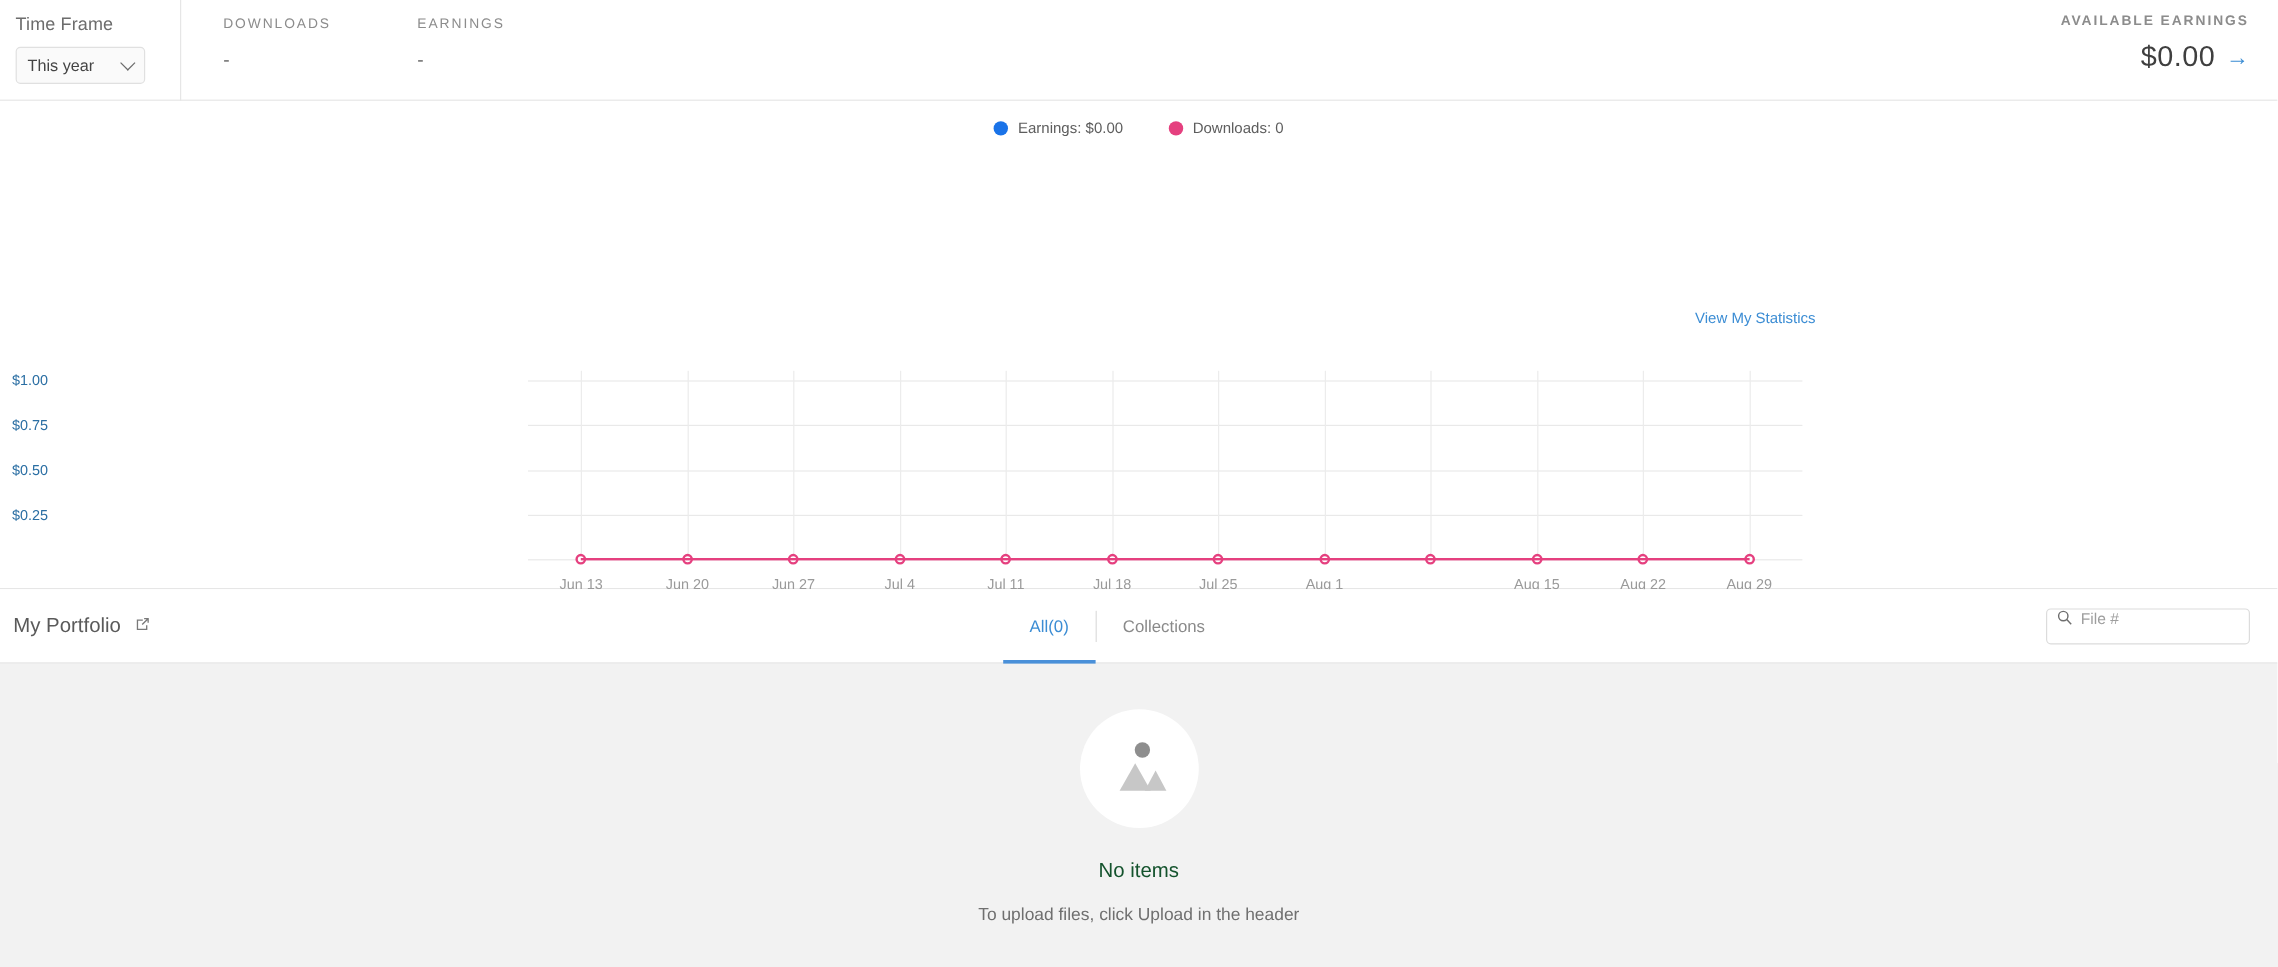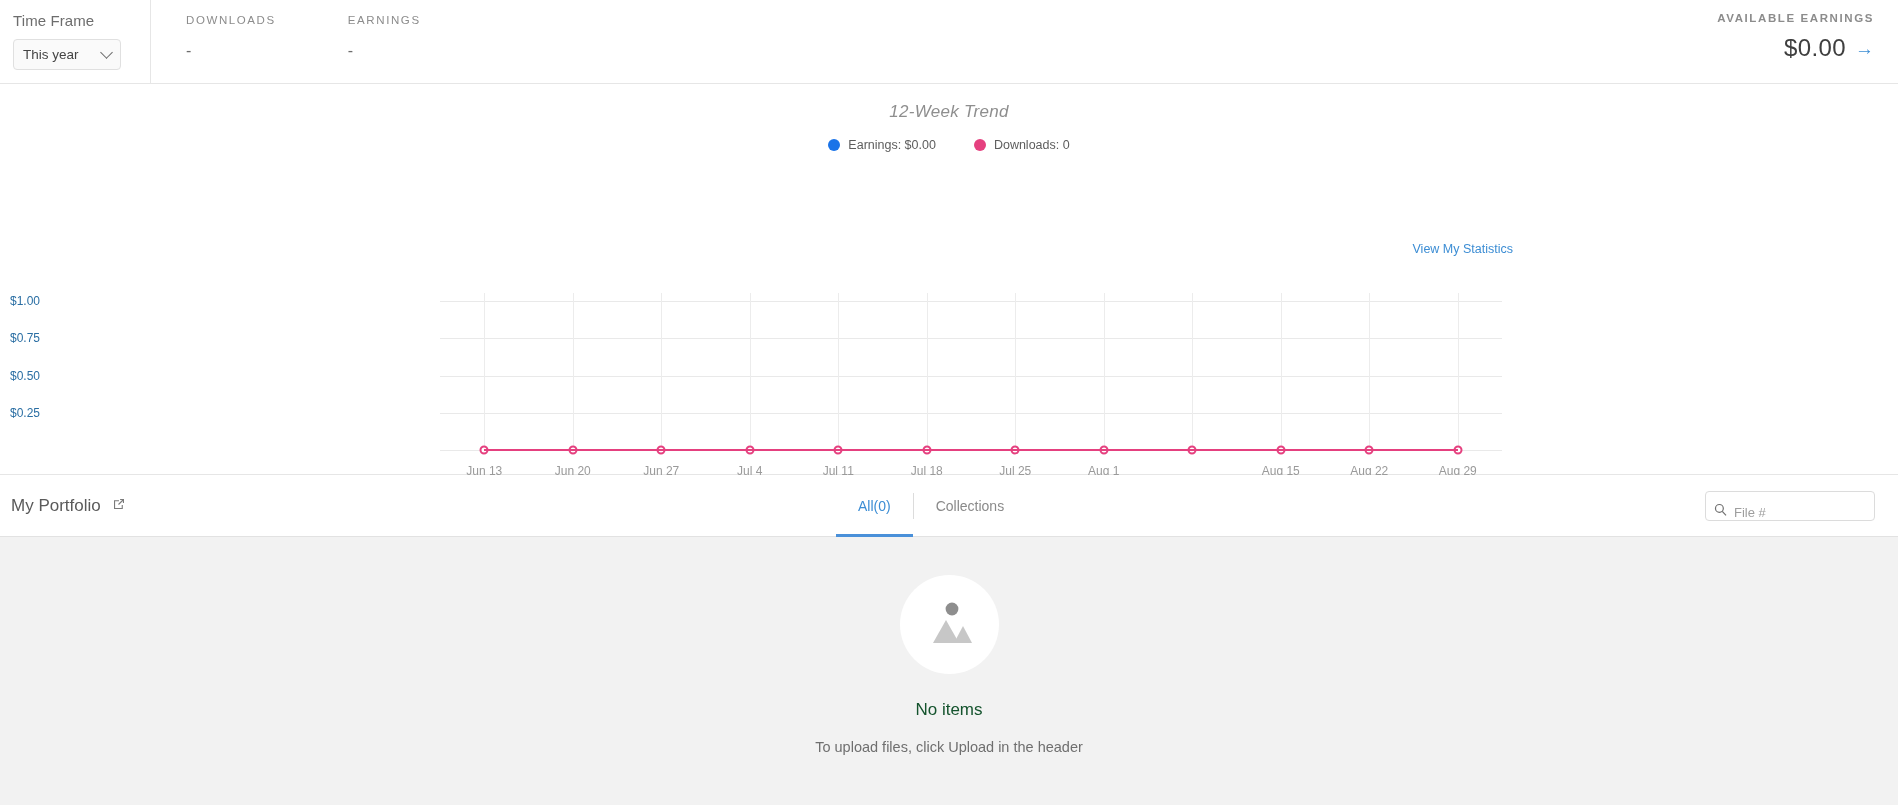--- a/index.html
+++ b/index.html
@@ -260,21 +260,21 @@
   }
   .search-box {
     position: absolute;
     right: 23px;
     width: 170px;
     height: 30px;
     border: 1px solid #dcdcdc;
     border-radius: 4px;
     background: #fff;
     display: flex;
-    align-items: flex-end;
+    align-items: flex-start;
     padding: 0 8px;
     gap: 7px;
   }
   .search-input {
     border: none;
     outline: none;
     flex: 1;
     font-size: 13px;
     color: #555;
     font-family: "Liberation Sans", sans-serif;
@@ -340,21 +340,20 @@
     <div class="earnings-row">
       <span class="earnings-value">$0.00</span>
       <span class="arrow-right">→</span>
     </div>
   </div>
 
 </div>
 
 <div class="chart-section">
 
-  <div class="chart-title">12-Week Trend</div>
 
   <div class="legend">
     <div class="legend-item">
       <span class="legend-dot" id="legend-dot-0" style="background: rgb(26, 115, 232);"></span>
       <span>Earnings: $0.00</span>
     </div>
     <div class="legend-item">
       <span class="legend-dot" id="legend-dot-1" style="background: rgb(229, 64, 127);"></span>
       <span>Downloads: 0</span>
     </div>

